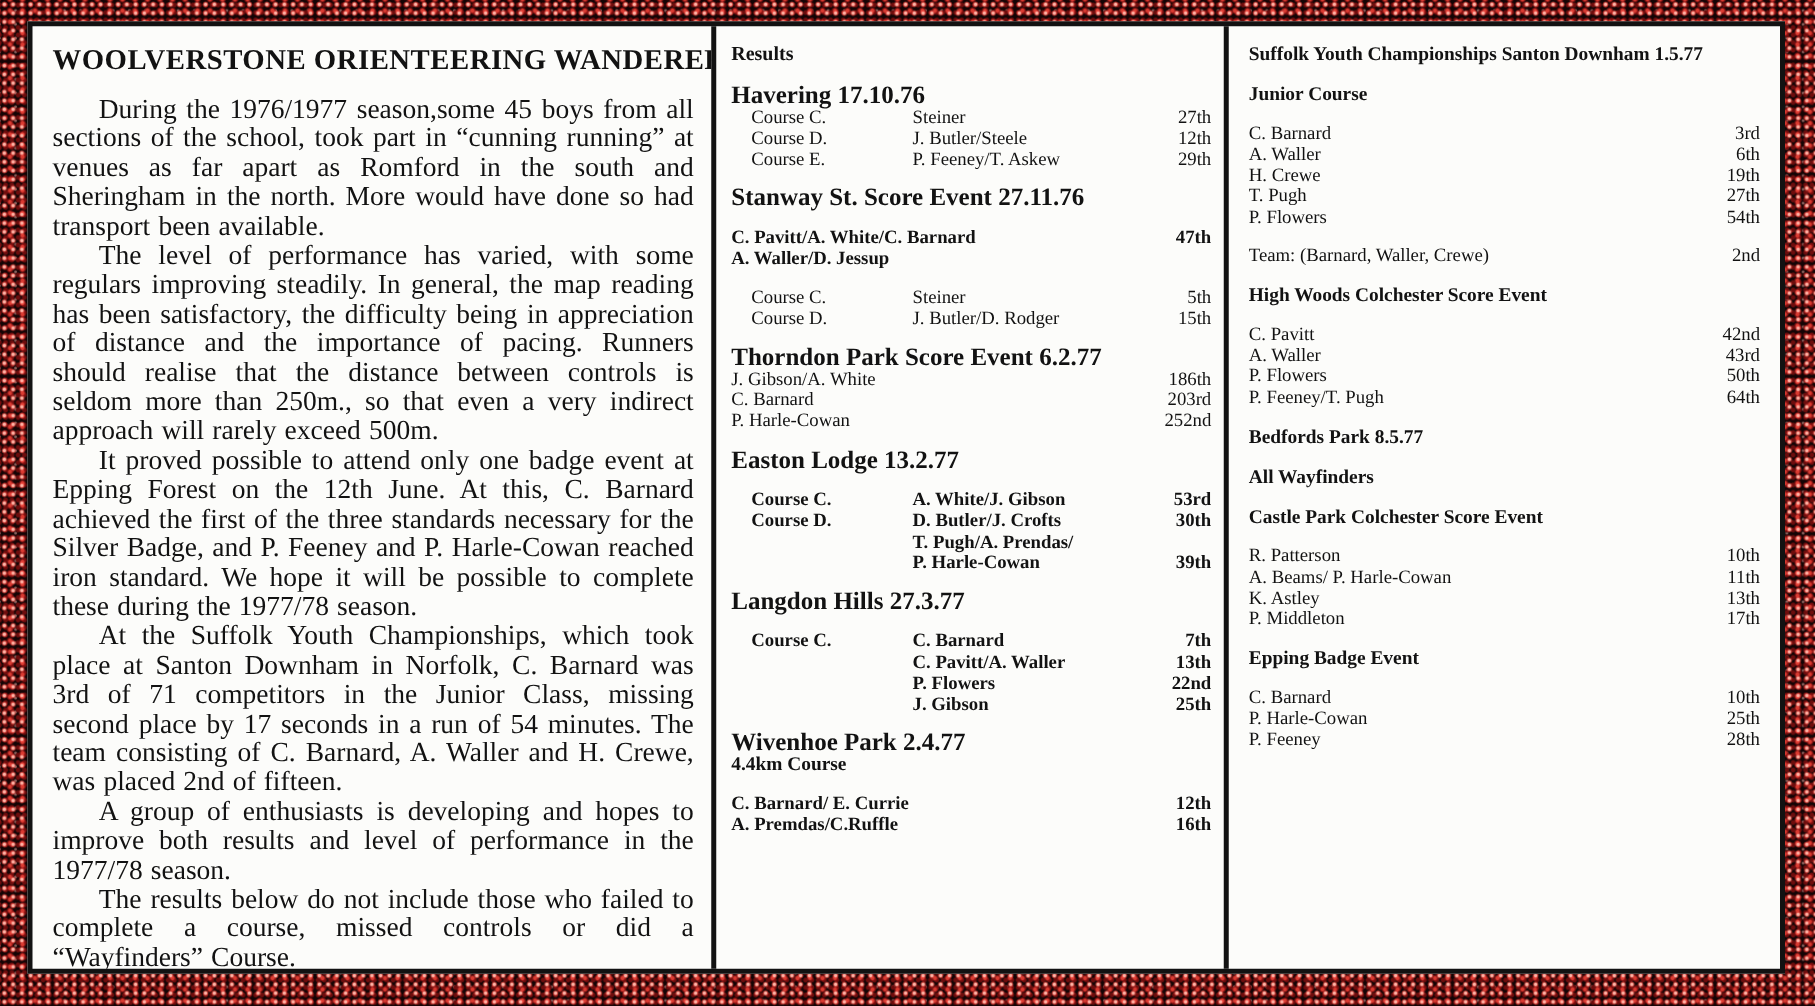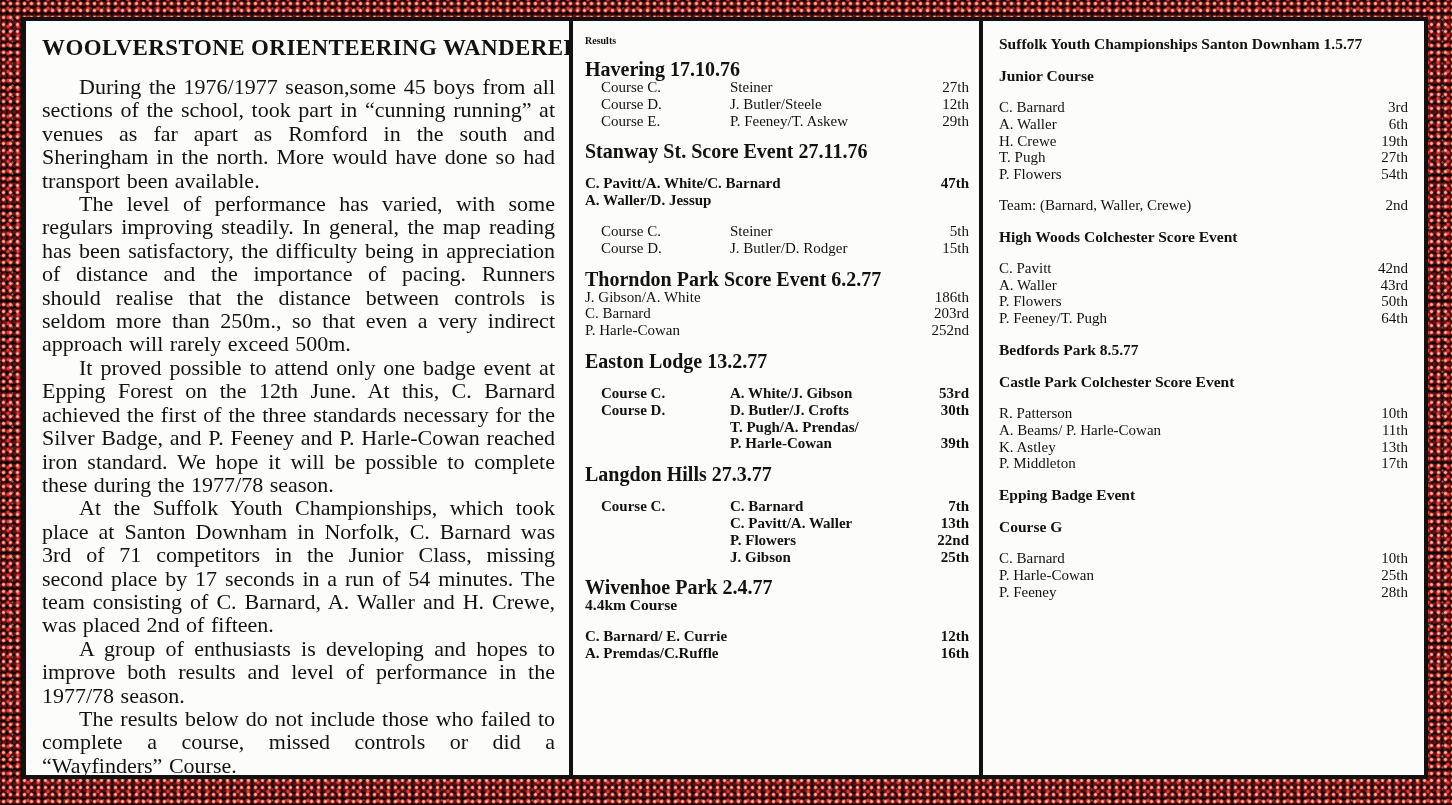--- a/index.html
+++ b/index.html
@@ -41,21 +41,21 @@
   }
   .para:last-child { }
 
   
   .col-results {
     width:414px; padding:14px 10px 8px 12px;
     border-left:4px solid #121212; border-right:4px solid #121212;
   }
   .col-right { flex:1; padding:14px 16px 0 16px; }
 
-  .results-header { font-weight:bold; font-size:10px; margin-bottom:15px; }
+  .results-header { font-weight:bold; font-size:16px; margin-bottom:15px; }
 
   .event { margin-bottom:14px; }
   .event-heading { font-weight:bold; font-size:20px; line-height:17px; }
   .event-heading2 { font-weight:bold; font-size:15.5px; line-height:17px; }
   .event.spaced .rows { margin-top:15px;font-weight:bold; }
   .rows { margin-top:1px; }
 
   .rrow { display:flex; font-size:15px; line-height:16.8px; }
   .cell-course { flex:none; width:129px;margin-left:16px; }
   .cell-names { flex:1; }
@@ -268,20 +268,23 @@
             </div>
             <div class="srow">
               <div class="cell-name">P. Feeney/T. Pugh</div>
               <div class="cell-place">64th</div>
             </div>
           </div>
           <div class="section">
             <div class="section-heading">Bedfords Park 8.5.77</div>
           </div>
           <div class="section">
+            <div class="section-heading">All Wayfinders</div>
+          </div>
+          <div class="section">
             <div class="section-heading">Castle Park Colchester Score Event</div>
             <div class="srow">
               <div class="cell-name">R. Patterson</div>
               <div class="cell-place">10th</div>
             </div>
             <div class="srow">
               <div class="cell-name">A. Beams/ P. Harle-Cowan</div>
               <div class="cell-place">11th</div>
             </div>
             <div class="srow">
@@ -290,21 +293,20 @@
             </div>
             <div class="srow">
               <div class="cell-name">P. Middleton</div>
               <div class="cell-place">17th</div>
             </div>
           </div>
           <div class="section">
             <div class="section-heading">Epping Badge Event</div>
           </div>
           <div class="section">
-            <div class="section-heading">Course G</div>
             <div class="srow">
               <div class="cell-name">C. Barnard</div>
               <div class="cell-place">10th</div>
             </div>
             <div class="srow">
               <div class="cell-name">P. Harle-Cowan</div>
               <div class="cell-place">25th</div>
             </div>
             <div class="srow">
               <div class="cell-name">P. Feeney</div>

